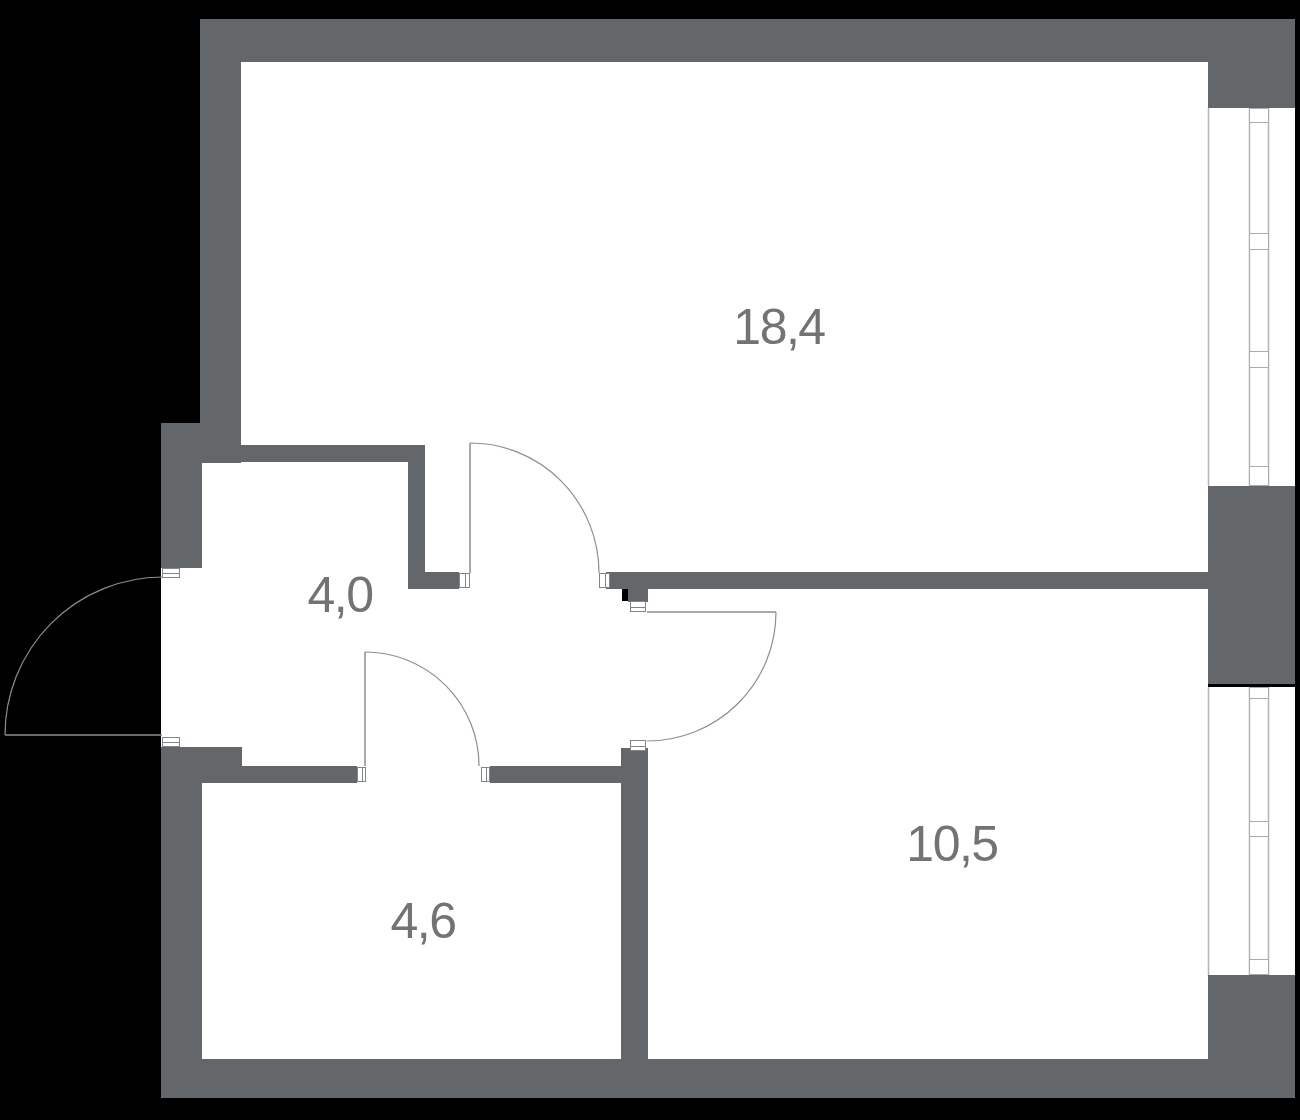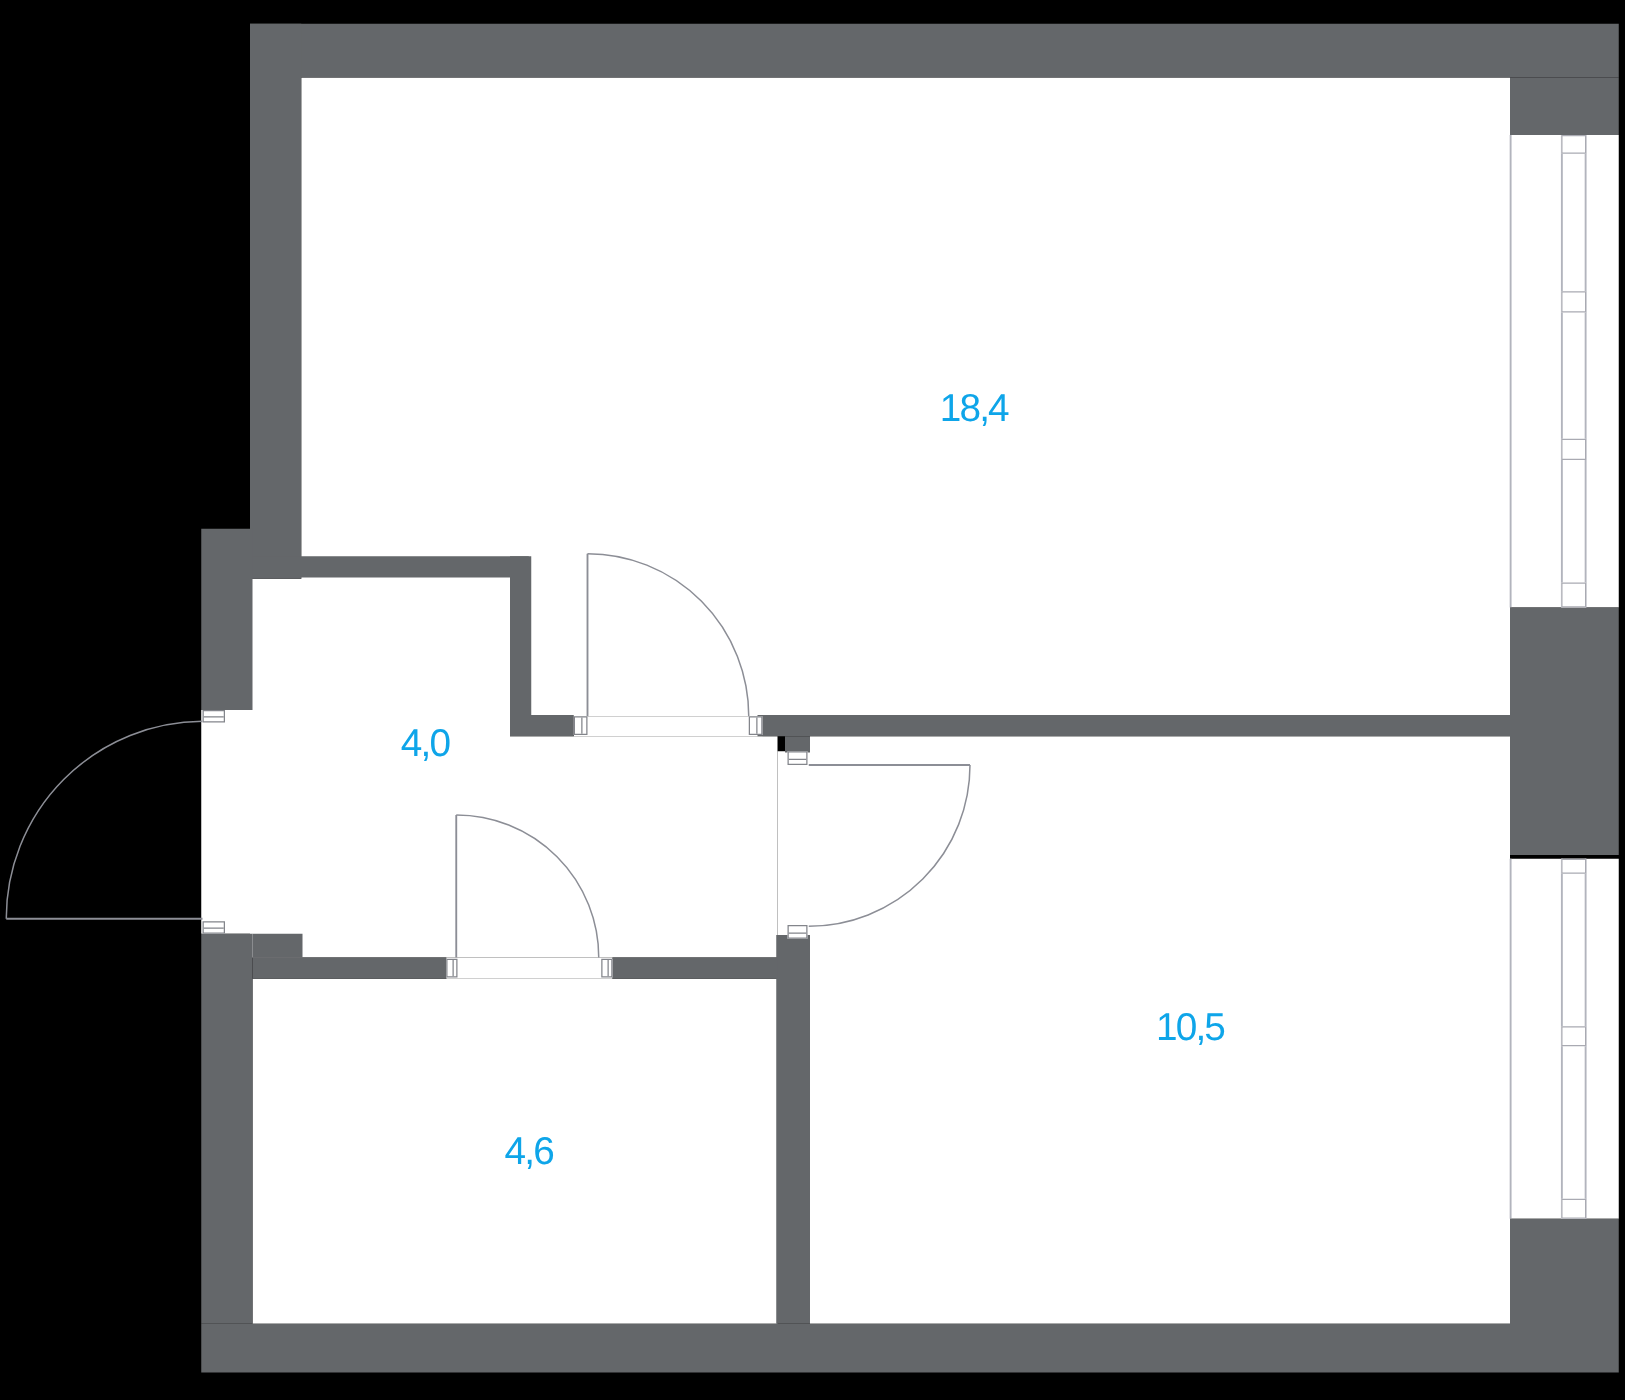--- a/index.html
+++ b/index.html
@@ -9,21 +9,21 @@
   #plan div{position:absolute;box-sizing:border-box;}
   .floor{background:#ffffff;z-index:1;}
   #lines{position:absolute;left:0;top:0;z-index:2;}
   .wall{background:#64676a;z-index:3;}
   .jamb{background:#ffffff;border:1px solid #83858b;z-index:4;}
   .jamb::after{content:"";position:absolute;background:#83858b;}
   .jamb.h::after{left:0;right:0;top:50%;height:1px;}
   .jamb.v::after{top:0;bottom:0;left:50%;width:1px;}
   .transom{background:#ffffff;border:1px solid #a9aab2;z-index:4;}
   .room-label{position:absolute;z-index:5;transform:translate(-50%,-50%);
-      color:#0ea5e9;font-size:31px;letter-spacing:-1.5px;white-space:nowrap;}
+      color:#737373;font-size:50px;letter-spacing:-1.5px;white-space:nowrap;}
 </style>
 </head>
 <body>
 
 <div id="stage">
   <div id="plan">
     <svg id="lines" width="1300" height="1120">
         <line x1="1208.5" y1="108" x2="1208.5" y2="486" stroke="#b2b4bd" stroke-width="1.5"></line>
         <line x1="1249.5" y1="108" x2="1249.5" y2="486" stroke="#b2b4bd" stroke-width="1.5"></line>
         <line x1="1268.5" y1="108" x2="1268.5" y2="486" stroke="#b2b4bd" stroke-width="1.5"></line>
@@ -35,21 +35,21 @@
         <line x1="647" y1="612" x2="776" y2="612" stroke="#8c8e96" stroke-width="1.5"></line>
         <line x1="365" y1="652" x2="365" y2="766" stroke="#8c8e96" stroke-width="1.5"></line>
         <path d="M 5 735 A 158 158 0 0 1 162 577" fill="none" stroke="#8c8e96" stroke-width="1.2"></path>
         <path d="M 470 443 A 129 130 0 0 1 599 573" fill="none" stroke="#8c8e96" stroke-width="1.2"></path>
         <path d="M 776 612 A 129 129 0 0 1 647 741" fill="none" stroke="#8c8e96" stroke-width="1.2"></path>
         <path d="M 365 652 A 114 114 0 0 1 479 766" fill="none" stroke="#8c8e96" stroke-width="1.2"></path>
       </svg>
     <span class="room-label" style="left: 779px; top: 327px;">18,4</span>
     <span class="room-label" style="left: 301px; top: 595px; margin-left: 39px;">4,0</span>
     <span class="room-label" style="left: 423px; top: 921px;">4,6</span>
-    <span class="room-label" style="left: 952px; top: 822px;">10,5</span>
+    <span class="room-label" style="left: 952px; top: 844px;">10,5</span>
   <div class="floor" style="left: 241px; top: 62px; width: 967px; height: 511px;"></div>
       <div class="floor" style="left: 200px; top: 463px; width: 208px; height: 303px;"></div>
       <div class="floor" style="left: 408px; top: 589px; width: 214px; height: 177px;"></div>
       <div class="floor" style="left: 459px; top: 573px; width: 151px; height: 16px;"></div>
       <div class="floor" style="left: 622px; top: 601px; width: 26px; height: 152px;"></div>
       <div class="floor" style="left: 357px; top: 766px; width: 133px; height: 17px;"></div>
       <div class="floor" style="left: 161px; top: 568px; width: 41px; height: 179px;"></div>
       <div class="floor" style="left: 202px; top: 783px; width: 420px; height: 276px;"></div>
       <div class="floor" style="left: 648px; top: 589px; width: 560px; height: 470px;"></div>
       <div class="floor" style="left: 1208px; top: 108px; width: 87px; height: 378px;"></div>

